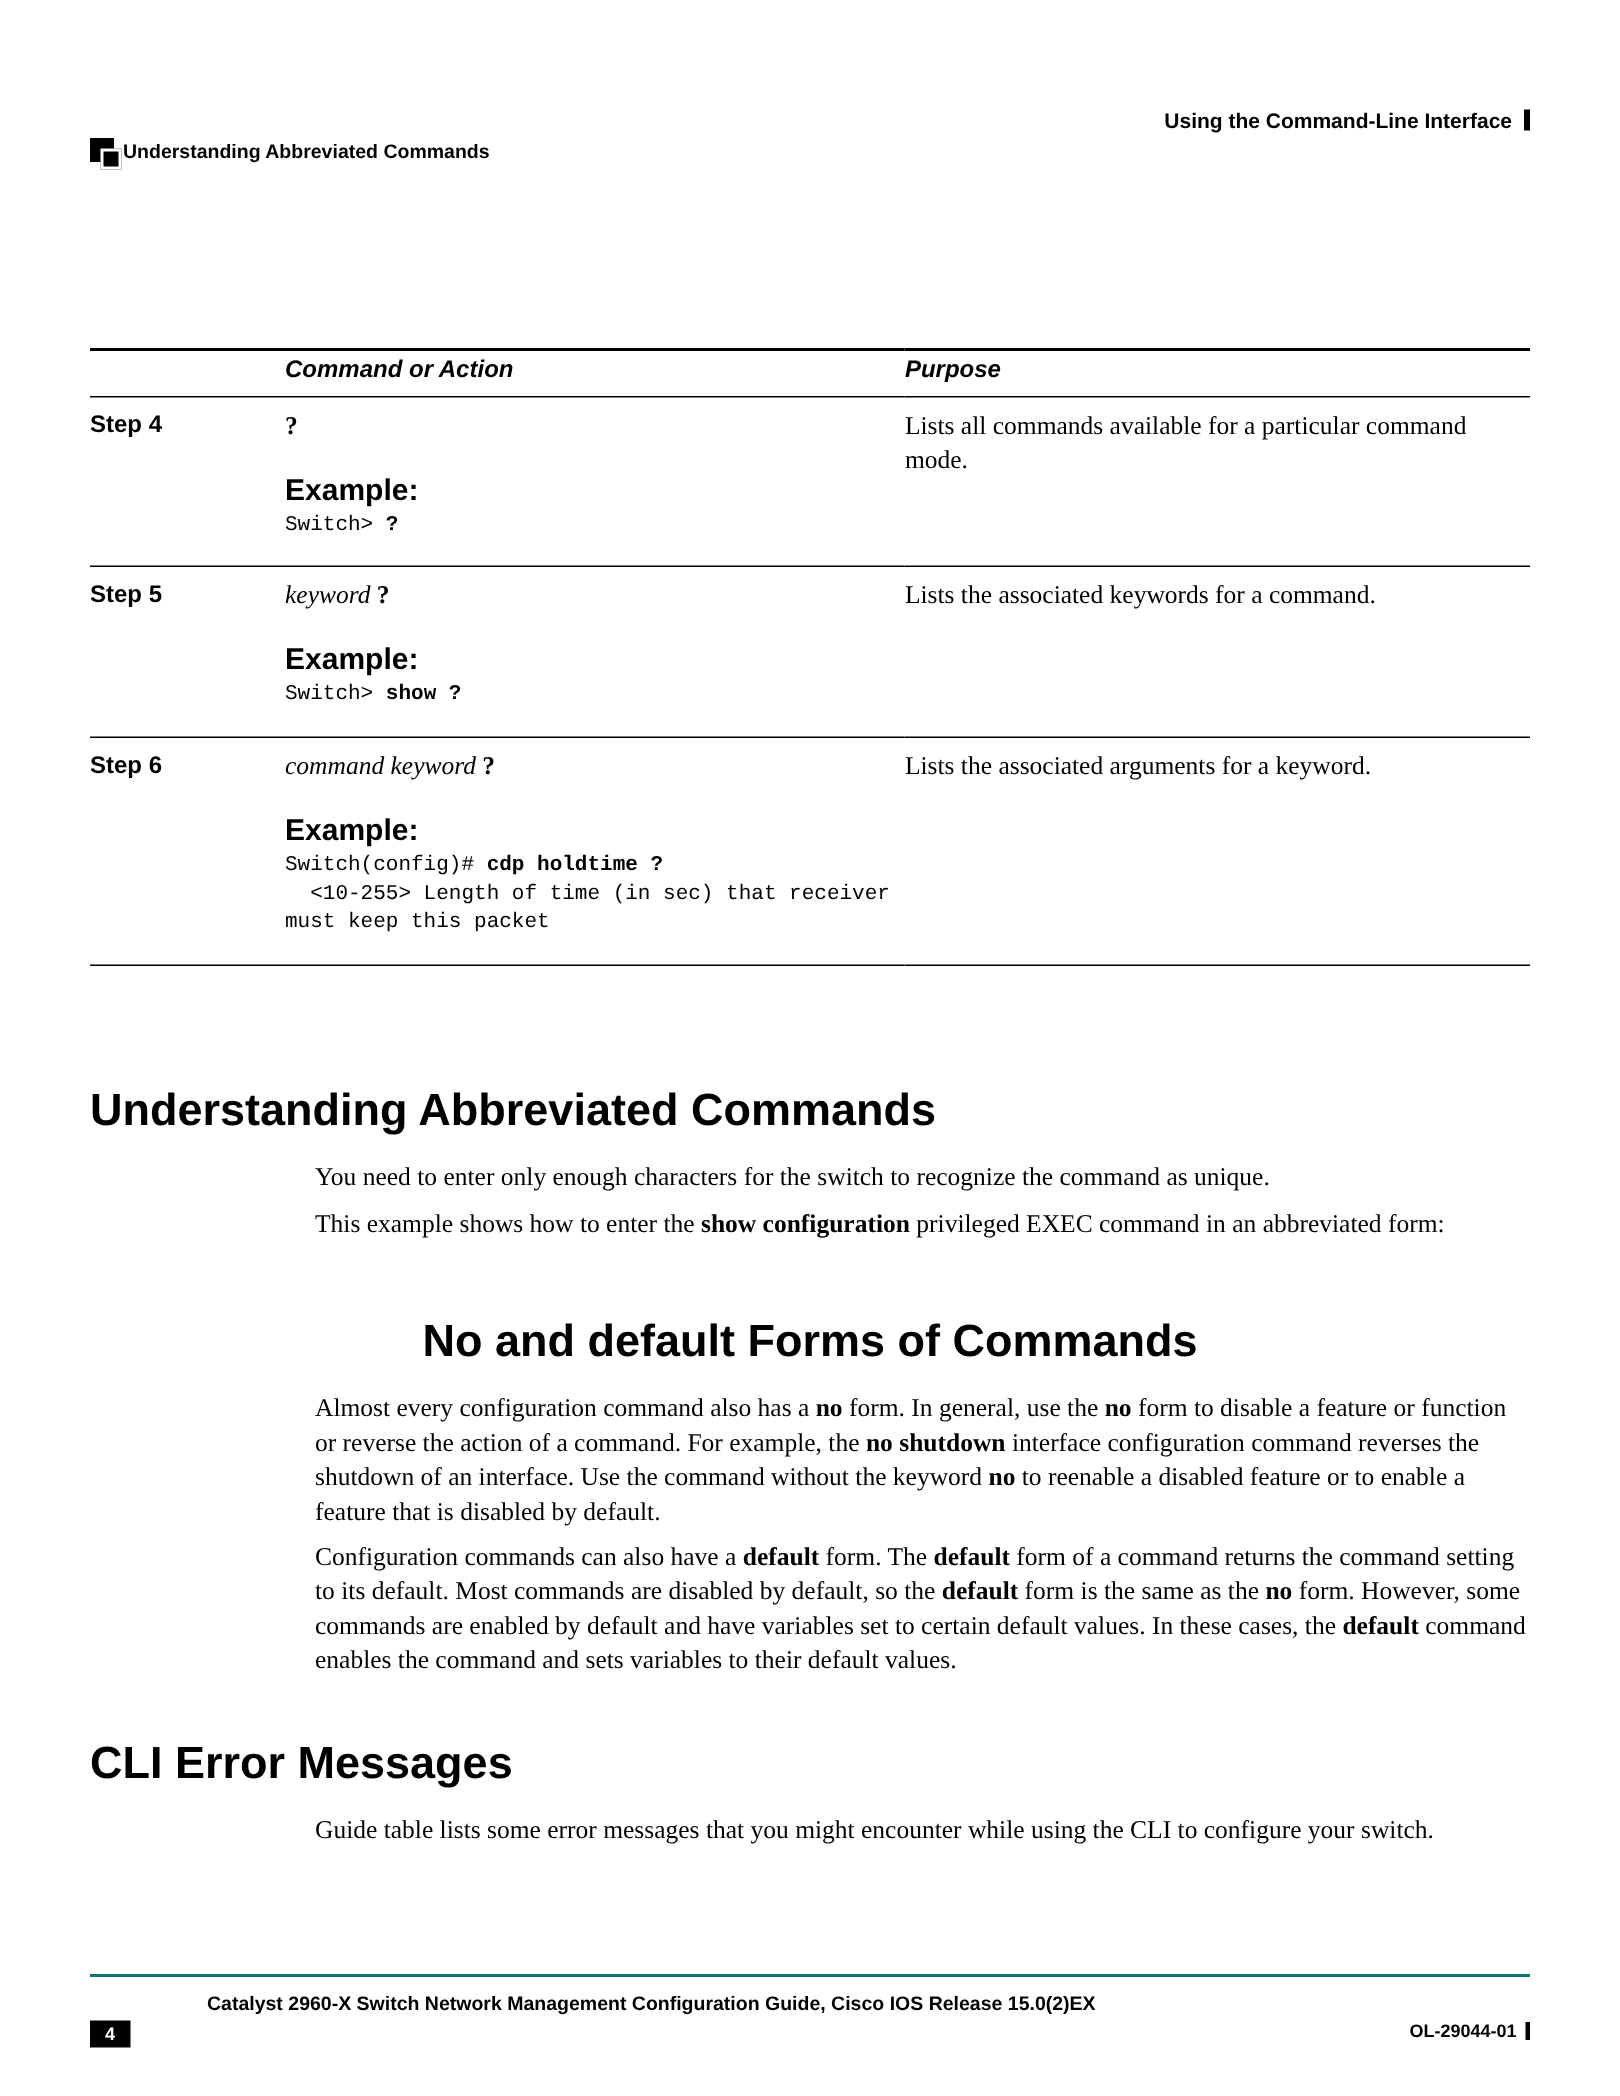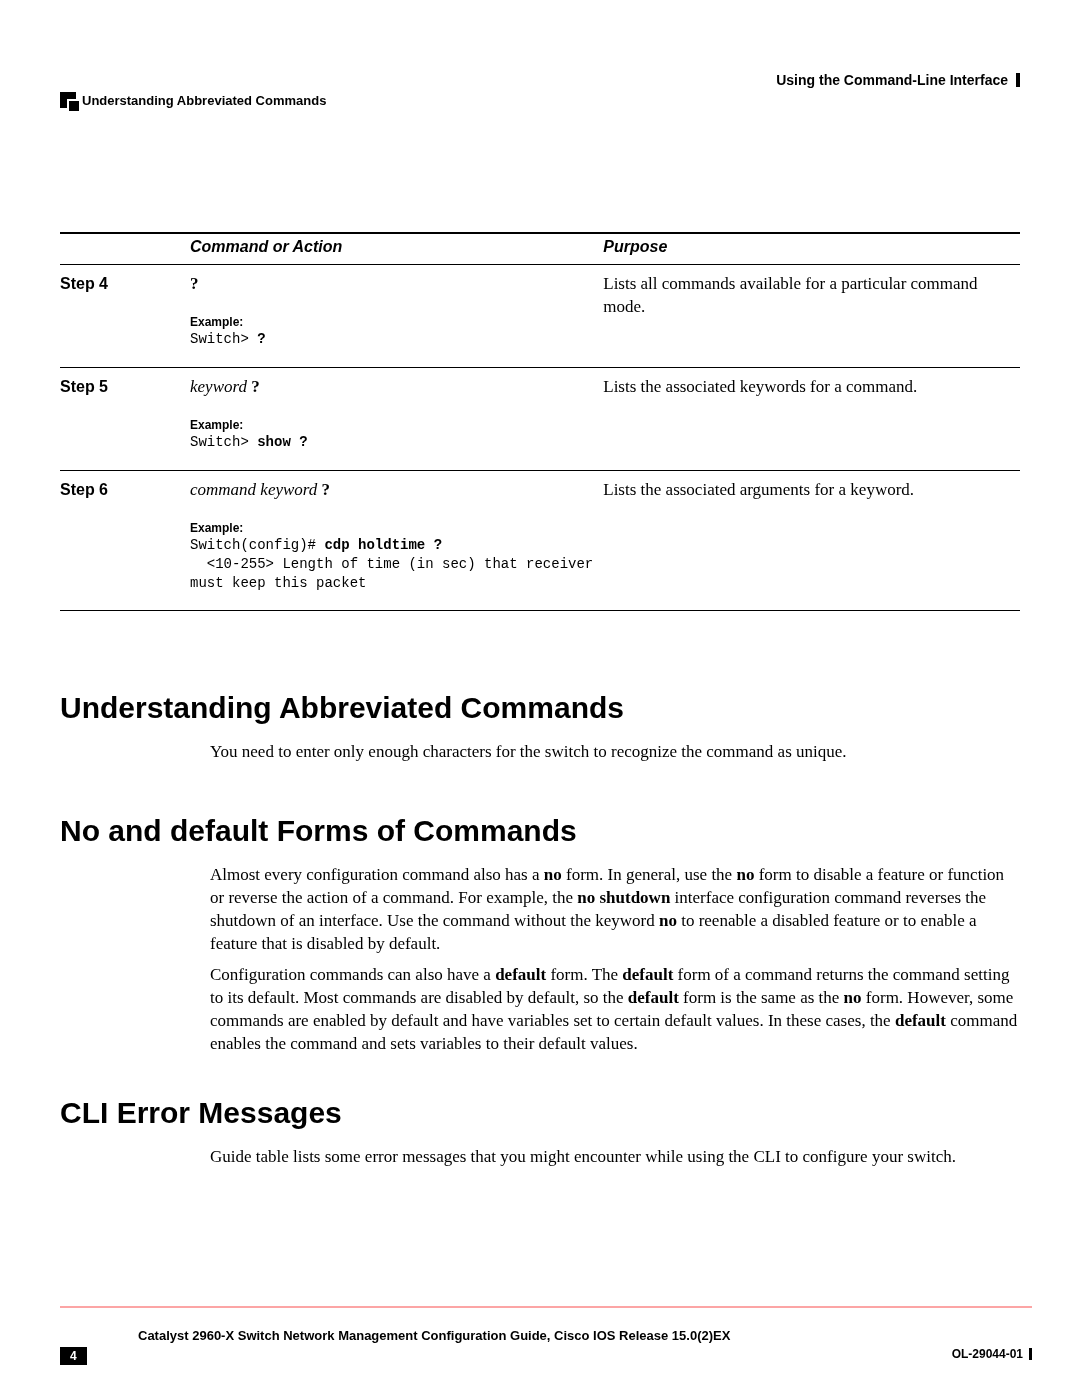--- a/index.html
+++ b/index.html
@@ -103,39 +103,39 @@
   .tbl td.step-cell {
     font-family: Arial, Helvetica, sans-serif;
     font-weight: 700;
     font-size: 16px;
   }
   .cmd-symbol { font-weight: 700; }
   .cmd-italic { font-style: italic; }
   .example-label {
     font-family: Arial, Helvetica, sans-serif;
     font-weight: 700;
-    font-size: 12px;
+    font-size: 20px;
     margin-top: 18px;
   }
   .mono {
     font-family: "Courier New", Courier, monospace;
     font-size: 14px;
     white-space: pre;
   }
   .mono b { font-weight: 700; }
 
   
   h2 {
     font-family: Arial, Helvetica, sans-serif;
     font-weight: 700;
     font-size: 30px;
     margin: 0;
   }
   .sec1 { margin-top: 80px; }
-  .sec2 { margin-top: 50px; }
+  .sec2 { margin-top: 50px; text-align: center; }
   .sec3 { margin-top: 40px; }
   .body-text {
     margin-left: 150px;
     margin-top: 16px;
     font-size: 17px;
     line-height: 1.35;
   }
   .body-text p { margin: 0 0 8px 0; }
   .body-text b { font-weight: 700; }
   .code-block {
@@ -143,24 +143,24 @@
     margin-top: 14px;
     font-family: "Courier New", Courier, monospace;
     font-size: 15px;
   }
   .code-block b { font-weight: 700; }
 
   
   .ftr {
     position: absolute;
     left: 60px;
-    right: 48px;
+    right: 60px;
     bottom: 32px;
-    border-top: 2px solid #fca5a5;
-    padding-top: 20px;
+    border-top: 2px solid #0f766e;
+    padding-top: 10px;
   }
   .ftr-title {
     font-family: Arial, Helvetica, sans-serif;
     font-weight: 700;
     font-size: 13px;
     text-align: left;
     margin-left: 78px;
     margin-bottom: 4px;
   }
   .ftr-row {
@@ -254,20 +254,23 @@
 must keep this packet</span></div>
         </td>
         <td>Lists the associated arguments for a keyword.</td>
       </tr>
     </tbody>
   </table>
 
   <h2 class="sec1">Understanding Abbreviated Commands</h2>
   <div class="body-text">
     <p>You need to enter only enough characters for the switch to recognize the command as unique.</p>
+    <p>
+      <span>This example shows how to enter the </span><b>show configuration</b><span> privileged EXEC command in an abbreviated form:</span>
+    </p>
   </div>
 
   <h2 class="sec2">No and default Forms of Commands</h2>
   <div class="body-text">
     <p>
       <span>Almost every configuration command also has a </span><b>no</b><span> form. In general, use the </span><b>no</b><span> form to disable a feature or function or reverse the action of a command. For example, the </span><b>no shutdown</b><span> interface configuration command reverses the shutdown of an interface. Use the command without the keyword </span><b>no</b><span> to reenable a disabled feature or to enable a feature that is disabled by default.</span>
     </p>
     <p>
       <span>Configuration commands can also have a </span><b>default</b><span> form. The </span><b>default</b><span> form of a command returns the command setting to its default. Most commands are disabled by default, so the </span><b>default</b><span> form is the same as the </span><b>no</b><span> form. However, some commands are enabled by default and have variables set to certain default values. In these cases, the </span><b>default</b><span> command enables the command and sets variables to their default values.</span>
     </p>

